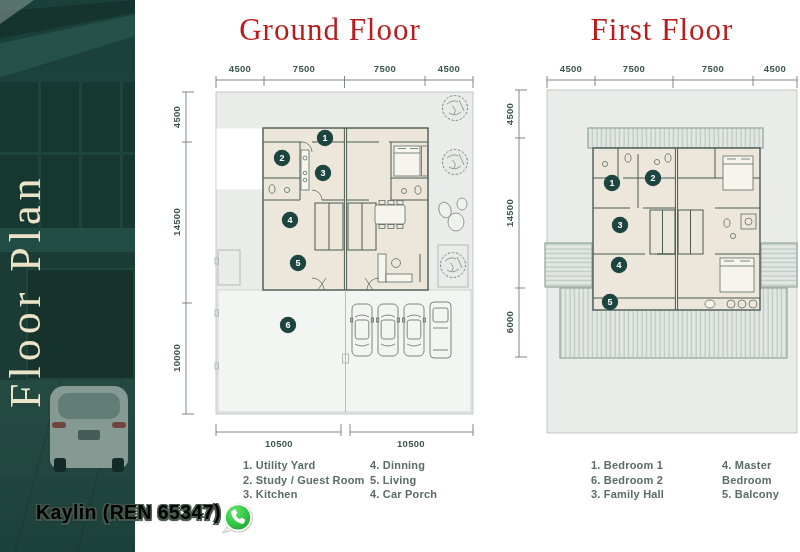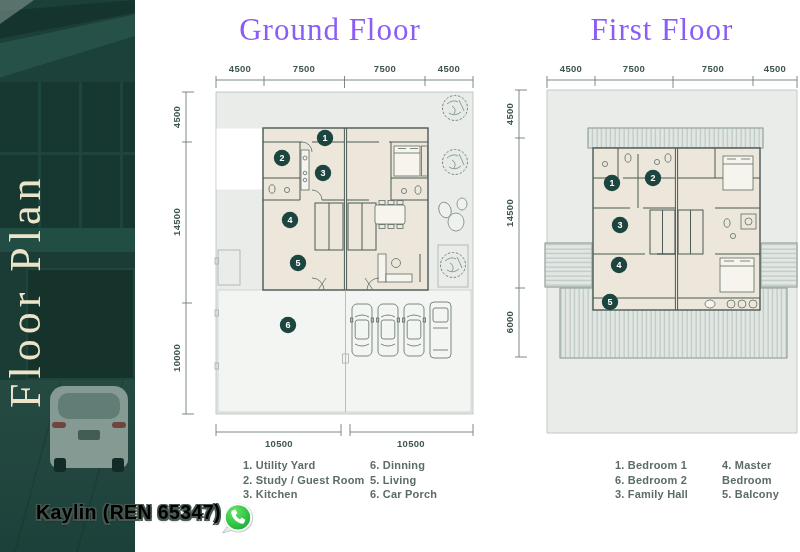--- a/index.html
+++ b/index.html
@@ -42,21 +42,21 @@
       color:#ece4c8;letter-spacing:5px;}
 
   .agent{position:absolute;left:36px;top:501px;z-index:6;color:#000000;
       font-size:19.5px;font-weight:700;letter-spacing:.4px;white-space:nowrap;
       text-shadow:-1.5px -1.5px 0 #46574f,1.5px -1.5px 0 #46574f,-1.5px 1.5px 0 #46574f,
                   1.5px 1.5px 0 #46574f,0 2px 3px rgba(0,0,0,.35);}
   .wa{position:absolute;left:221px;top:501px;width:34px;height:34px;z-index:7;cursor:pointer;}
 
   
   .floor-title{position:absolute;top:12px;width:300px;text-align:center;
-      font-family:"Liberation Serif","DejaVu Serif",serif;font-size:31px;color:#8b5cf6;
+      font-family:"Liberation Serif","DejaVu Serif",serif;font-size:31px;color:#b91c1c;
       letter-spacing:1px;}
   .floor-title.gf{left:180px;} .floor-title.ff{left:512px;}
 
   
   .plan{position:absolute;top:58px;width:302px;height:392px;}
   .plan.gf{left:172px;} .plan.ff{left:505px;}
 
   .dim-line{stroke:#6d7d77;stroke-width:.9;fill:none;}
   .dim-label{font:700 9.5px "Liberation Sans",sans-serif;fill:#3e564e;letter-spacing:.3px;}
   .site{fill:#e9ece9;stroke:#b5beba;stroke-width:.8;}
@@ -67,21 +67,21 @@
   .furnn{stroke:#5d6d66;stroke-width:.8;fill:none;}
   .thin{stroke:#a6b0ab;stroke-width:.8;fill:none;}
   .marker-dot{fill:#1d453f;}
   .marker-num{font:700 9px "Liberation Sans",sans-serif;fill:#ffffff;}
   .roof{fill:#e2e7e4;stroke:#9aa7a1;stroke-width:.8;}
 
   
   .legend{position:absolute;top:458px;margin:0;padding:0;list-style:none;
       font-size:11px;line-height:14.5px;color:#5c6c66;font-weight:700;letter-spacing:.2px;}
   .legend.gf1{left:243px;} .legend.gf2{left:370px;}
-  .legend.ff1{left:591px;margin-left:24px;} .legend.ff2{left:674px;margin-left:48px;}
+  .legend.ff1{left:591px;} .legend.ff2{left:674px;margin-left:48px;}
 </style>
 </head>
 <body>
 
 <div class="stage">
 
   <div class="sidebar">
     <div class="layer ph-roof"></div>
     <div class="layer ph-sky"></div>
     <div class="layer ph-fascia"></div>
@@ -354,23 +354,23 @@
         <text x="105" y="247.2" text-anchor="middle" class="marker-num">5</text>
       </g>
   </svg>
 
   <ul class="legend gf1" id="gf-legend-1">
       <li>1. Utility Yard</li>
       <li>2. Study / Guest Room</li>
       <li>3. Kitchen</li>
     </ul>
   <ul class="legend gf2" id="gf-legend-2">
-      <li>6. Dinning</li>
+      <li>4. Dinning</li>
       <li>5. Living</li>
-      <li>6. Car Porch</li>
+      <li>4. Car Porch</li>
     </ul>
   <ul class="legend ff1" id="ff-legend-1">
       <li>1. Bedroom 1</li>
       <li>6. Bedroom 2</li>
       <li>3. Family Hall</li>
     </ul>
   <ul class="legend ff2" id="ff-legend-2">
       <li>4. Master Bedroom</li>
       <li>5. Balcony</li>
     </ul>

